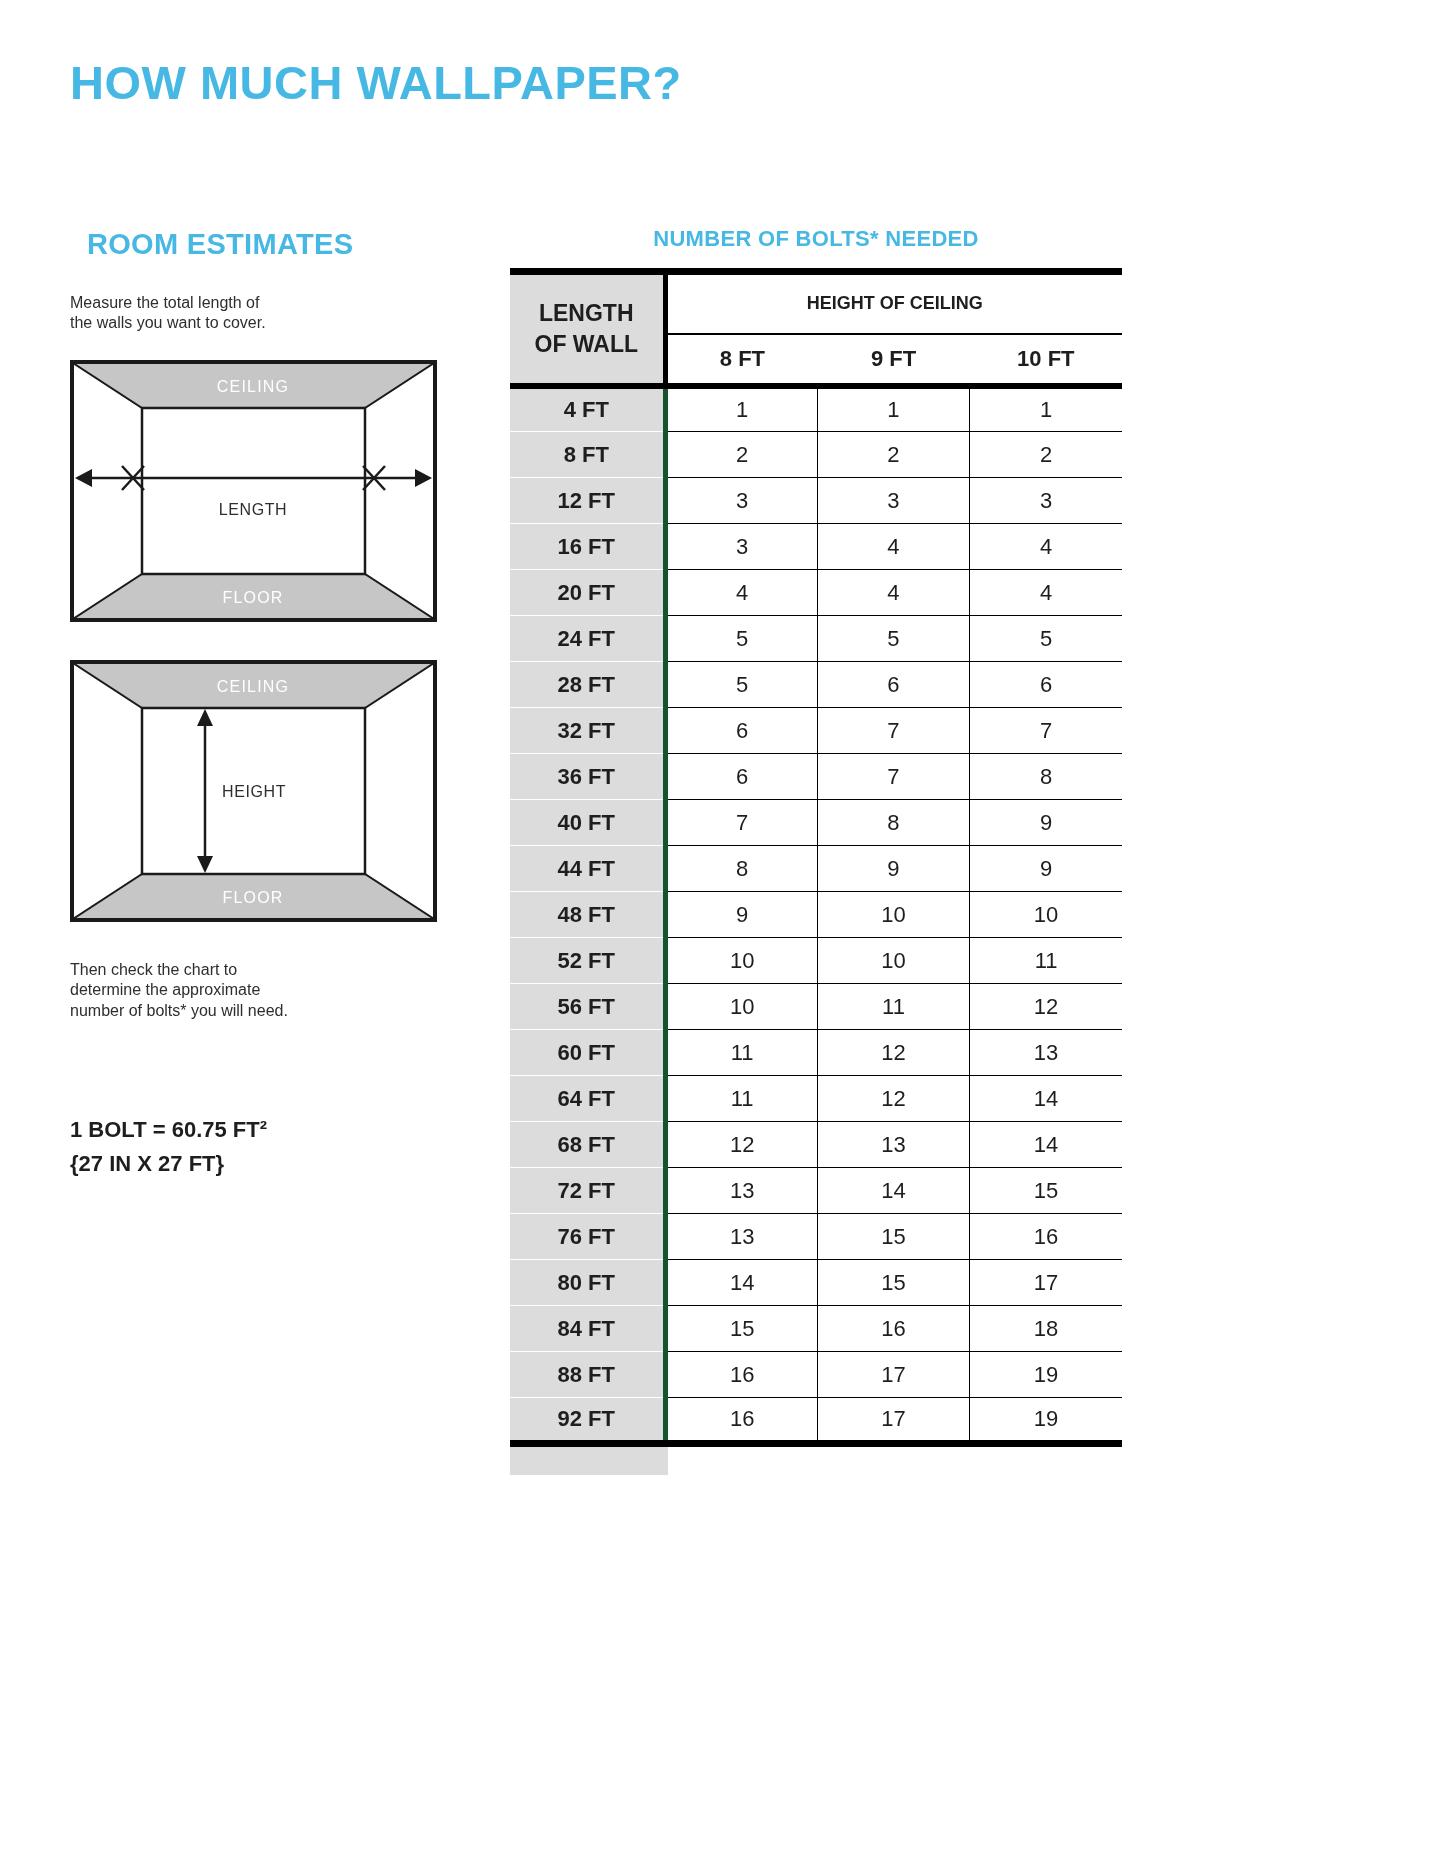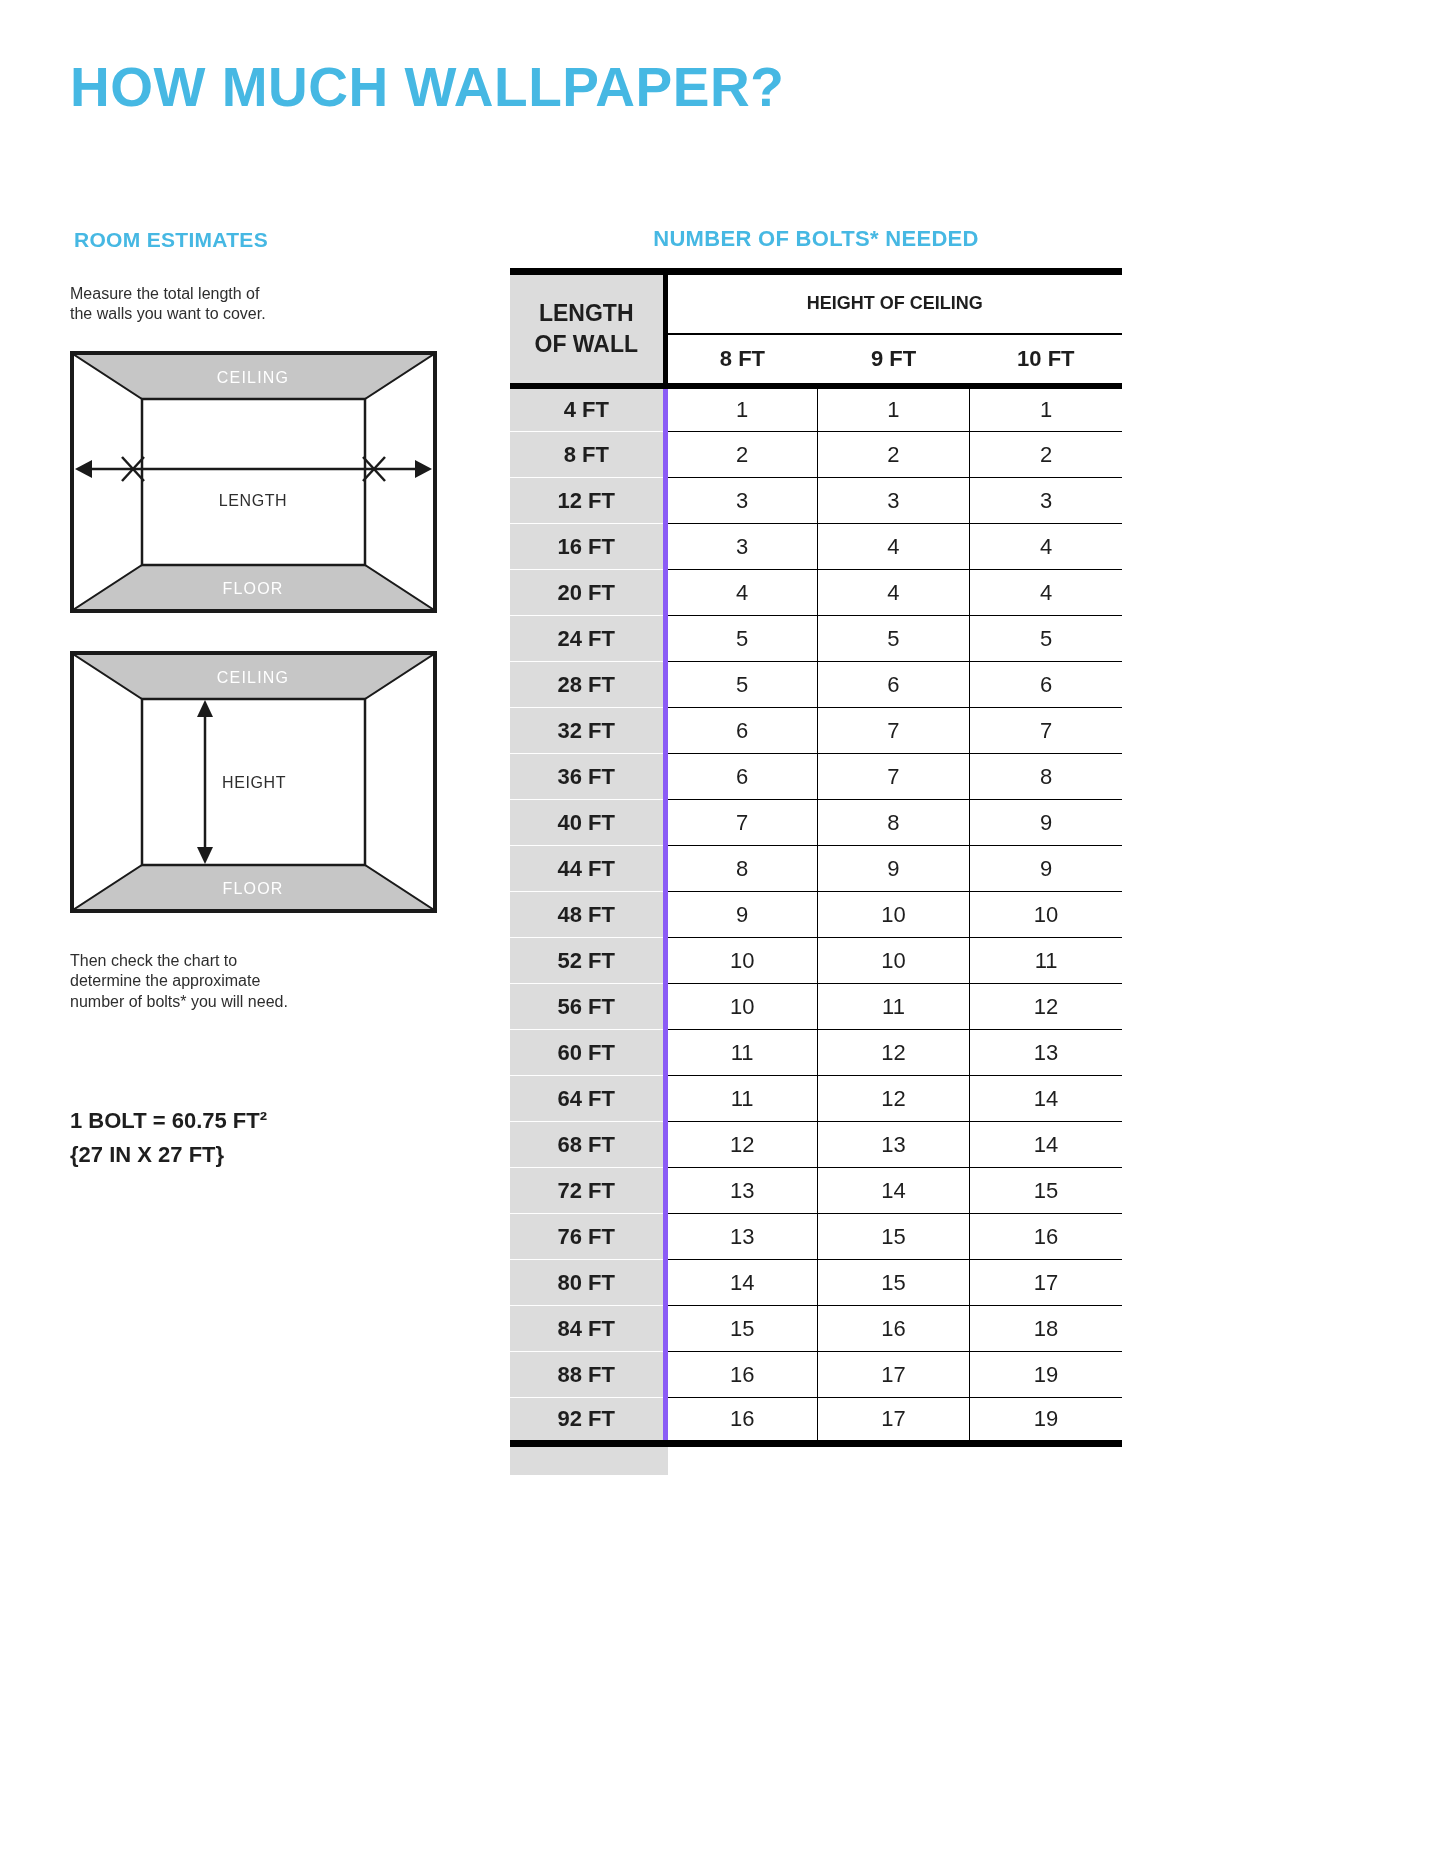--- a/index.html
+++ b/index.html
@@ -10,26 +10,26 @@
     --body-ink:#2e2e2e;
   }
   *{box-sizing:border-box;}
   html,body{margin:0;padding:0;}
   body{
     width:1445px;height:1870px;position:relative;background:#ffffff;
     font-family:"Liberation Sans", sans-serif;color:var(--body-ink);
   }
   .title{
     position:absolute;left:70px;top:55px;margin:0;
-    font-size:55px;font-weight:700;letter-spacing:0.5px;color:var(--accent);
+    font-size:47px;font-weight:700;letter-spacing:0.5px;color:var(--accent);
   }
   
   .left-col{position:absolute;left:70px;top:228px;width:372px;}
   .section-heading{
-    margin:0 0 32px 4px;font-size:21px;font-weight:700;letter-spacing:0.3px;color:var(--accent);
+    margin:0 0 32px 17px;font-size:29px;font-weight:700;letter-spacing:0.3px;color:var(--accent);
   }
   .para{
     margin:0 0 26px 0;font-size:16px;line-height:1.28;white-space:pre-line;color:var(--body-ink);
   }
   .diagram{display:block;margin:0 0 38px 0;}
   .svg-label{font-family:"Liberation Sans", sans-serif;font-size:16px;letter-spacing:1.2px;}
   .svg-label.light{fill:#ffffff;}
   .svg-label.dark{fill:#2e2e2e;letter-spacing:0.6px;}
   .gray-face{fill:var(--diagram-gray);stroke:#1a1a1a;stroke-width:2;}
   .room-outline{fill:#ffffff;stroke:#1a1a1a;stroke-width:4;}
@@ -58,21 +58,21 @@
   th.group-hdr{
     background:#ffffff;font-size:18px;font-weight:700;height:62px;
     border-bottom:2px solid #000;
   }
   tr.sub-hdr-row th{
     background:#ffffff;font-size:22px;font-weight:700;height:52px;
     border-bottom:6px solid #000;
   }
   tbody th{
     background:var(--table-gray);font-size:22px;font-weight:700;height:46px;
-    border-right:5px solid #8b5cf6;border-bottom:1px solid #ffffff;
+    border-right:5px solid #14532d;border-bottom:1px solid #ffffff;
   }
   tbody td{
     font-size:22px;height:46px;background:#ffffff;border-bottom:1px solid #000;
   }
   tbody td + td{border-left:1px solid #000;}
   .table-tail{width:158px;height:28px;background:var(--table-gray);}
 </style>
 </head>
 <body>
 

